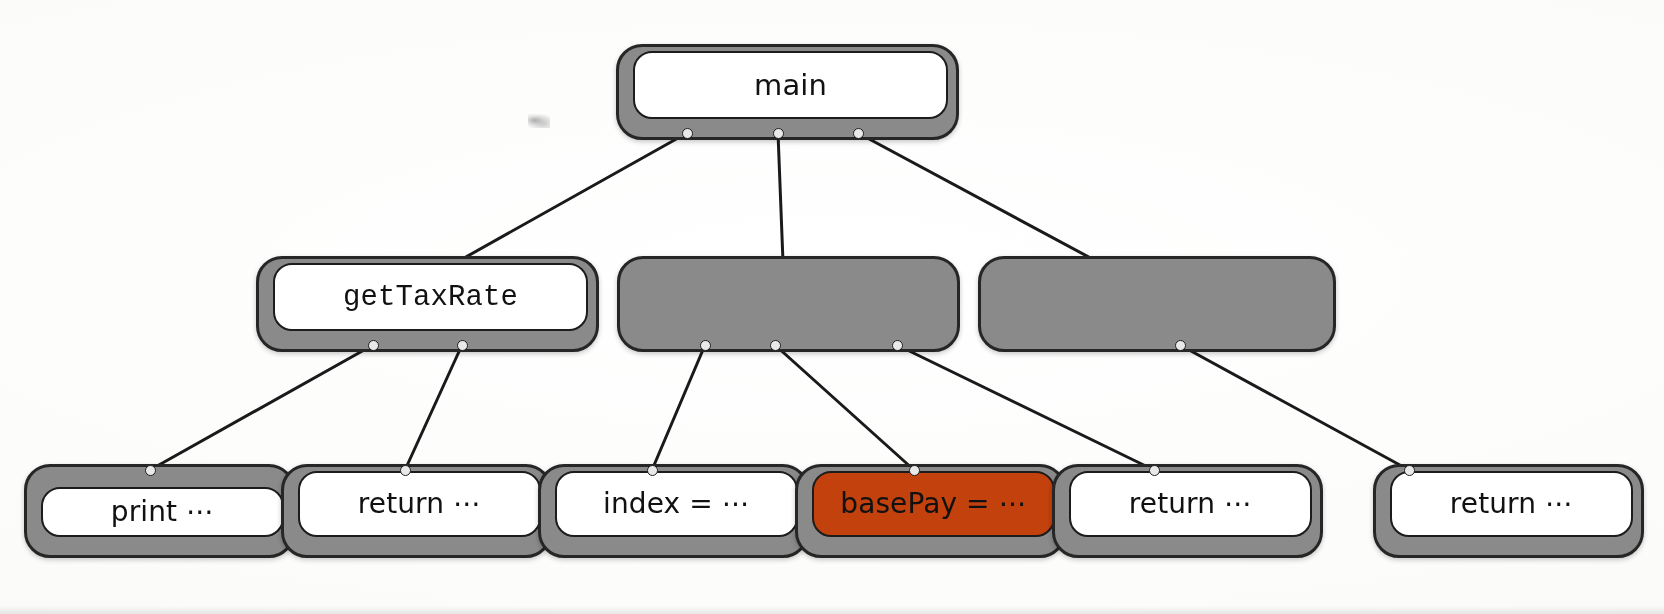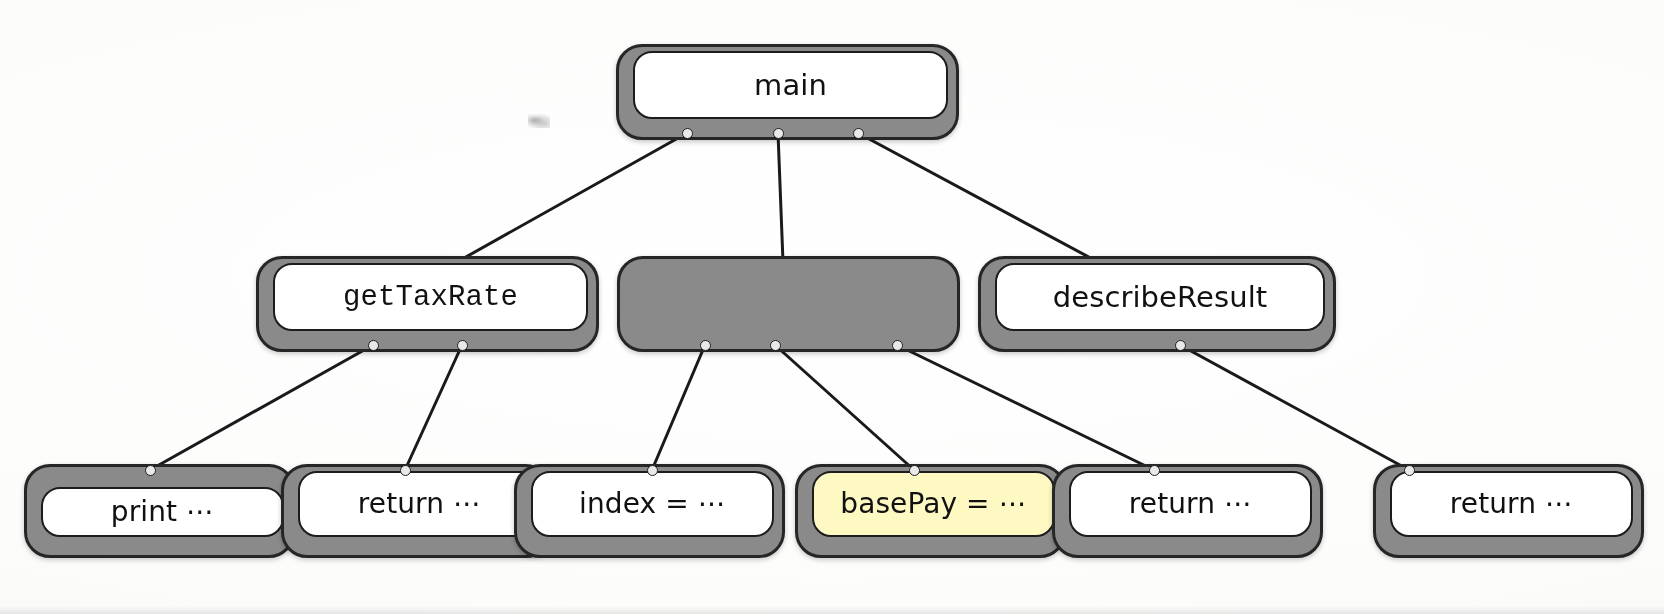--- a/index.html
+++ b/index.html
@@ -138,45 +138,42 @@
         <div class="node-frame" style="background: rgb(138, 138, 138); border-color: rgb(38, 38, 38);"></div>
         <div class="node-inner" style="background: rgb(255, 255, 255); border-color: rgb(28, 28, 28);">
           <span class="node-label" style="color: rgb(17, 17, 17); font-family: Liberation Mono, monospace;">getTaxRate</span>
         </div>
       </div>
       <div class="node" style="left: 617px; top: 256px; width: 337px; height: 90px;">
         <div class="node-frame" style="background: rgb(138, 138, 138); border-color: rgb(38, 38, 38);"></div>
       </div>
       <div class="node" style="left: 978px; top: 256px; width: 352px; height: 90px;">
         <div class="node-frame" style="background: rgb(138, 138, 138); border-color: rgb(38, 38, 38);"></div>
-        <div class="node-inner" style="background: rgb(255, 255, 255); border-color: rgb(28, 28, 28);">
-          <span class="node-label" style="color: rgb(17, 17, 17);">describeResult</span>
-        </div>
       </div>
       <div class="node small" style="left: 24px; top: 464px; width: 265px; height: 88px;">
         <div class="node-frame" style="background: rgb(138, 138, 138); border-color: rgb(38, 38, 38);"></div>
         <div class="node-inner" style="background: rgb(255, 255, 255); border-color: rgb(28, 28, 28); margin-top: 16px;">
           <span class="node-label" style="color: rgb(17, 17, 17);">print ⋯</span>
         </div>
       </div>
       <div class="node small" style="left: 281px; top: 464px; width: 265px; height: 88px;">
         <div class="node-frame" style="background: rgb(138, 138, 138); border-color: rgb(38, 38, 38);"></div>
         <div class="node-inner" style="background: rgb(255, 255, 255); border-color: rgb(28, 28, 28);">
           <span class="node-label" style="color: rgb(17, 17, 17);">return ⋯</span>
         </div>
       </div>
-      <div class="node small" style="left: 514px; top: 464px; width: 265px; height: 88px;">
+      <div class="node small" style="left: 538px; top: 464px; width: 265px; height: 88px;">
         <div class="node-frame" style="background: rgb(138, 138, 138); border-color: rgb(38, 38, 38);"></div>
         <div class="node-inner" style="background: rgb(255, 255, 255); border-color: rgb(28, 28, 28);">
           <span class="node-label" style="color: rgb(17, 17, 17);">index = ⋯</span>
         </div>
       </div>
       <div class="node small" style="left: 795px; top: 464px; width: 265px; height: 88px;">
         <div class="node-frame" style="background: rgb(138, 138, 138); border-color: rgb(38, 38, 38);"></div>
-        <div class="node-inner" style="background: #fef9c3; border-color: rgb(28, 28, 28);">
+        <div class="node-inner" style="background: #c2410c; border-color: rgb(28, 28, 28);">
           <span class="node-label" style="color: rgb(17, 17, 17);">basePay = ⋯</span>
         </div>
       </div>
       <div class="node small" style="left: 1052px; top: 464px; width: 265px; height: 88px;">
         <div class="node-frame" style="background: rgb(138, 138, 138); border-color: rgb(38, 38, 38);"></div>
         <div class="node-inner" style="background: rgb(255, 255, 255); border-color: rgb(28, 28, 28);">
           <span class="node-label" style="color: rgb(17, 17, 17);">return ⋯</span>
         </div>
       </div>
       <div class="node small" style="left: 1373px; top: 464px; width: 265px; height: 88px;">

